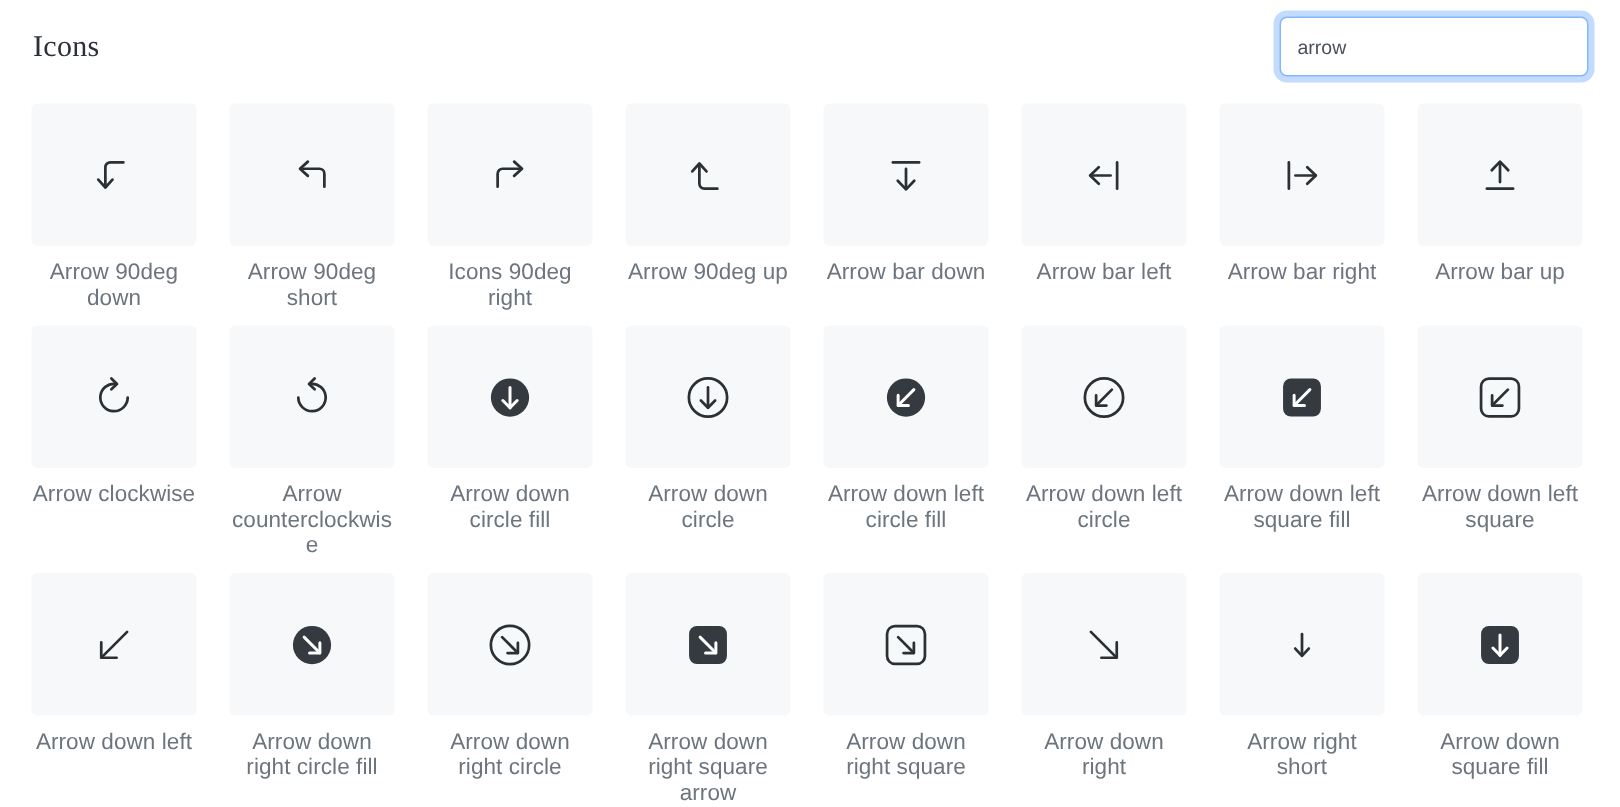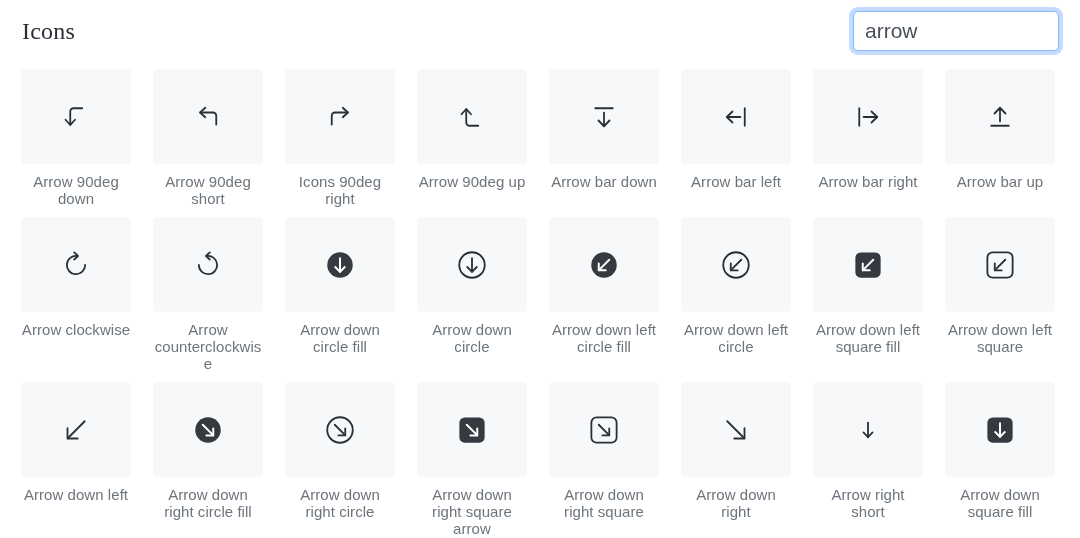--- a/index.html
+++ b/index.html
@@ -23,39 +23,39 @@
   }
   .topbar {
     position: relative;
     height: 62px;
     display: flex;
     align-items: center;
     justify-content: space-between;
   }
   .page-title {
     font-family: "Liberation Serif", serif;
-    font-size: 24px;
+    font-size: 20px;
     font-weight: 400;
     letter-spacing: 0.2px;
     color: #2b2f36;
     line-height: 1;
     margin: 0;
     padding-left: 1px;
   }
   .search-wrap {
     position: relative;
     margin-right: 0px;
   }
   .search-input {
     width: 182px;
     height: 30px;
     box-sizing: content-box;
     padding: 4px 11px;
     font-family: "Liberation Sans", sans-serif;
-    font-size: 21px;
+    font-size: 13px;
     color: #495057;
     background: #ffffff;
     border: 1px solid #86b7fe;
     border-radius: 5px;
     outline: none;
     box-shadow: 0 0 0 4px rgba(13,110,253,.25);
   }
   .grid {
     display: grid;
     grid-template-columns: repeat(8, 110px);

